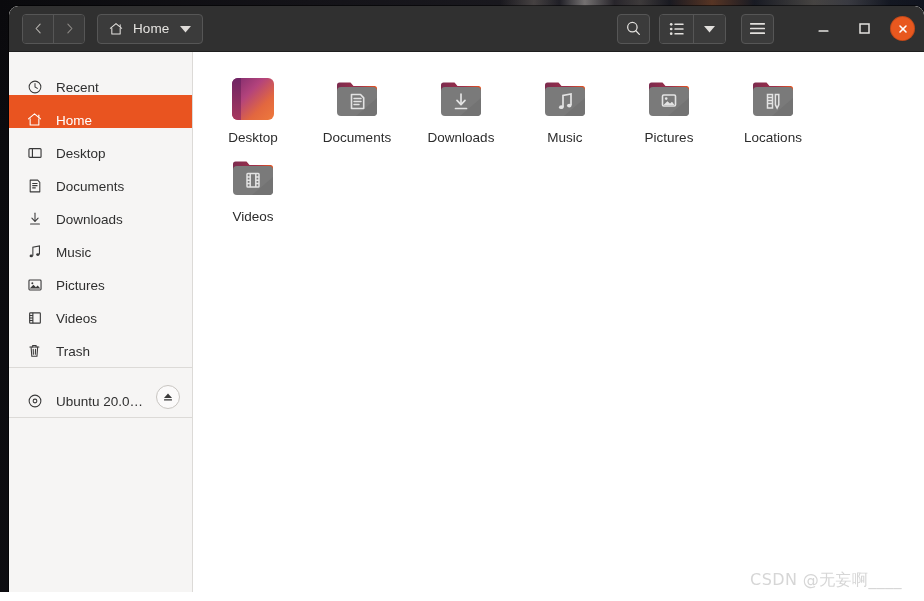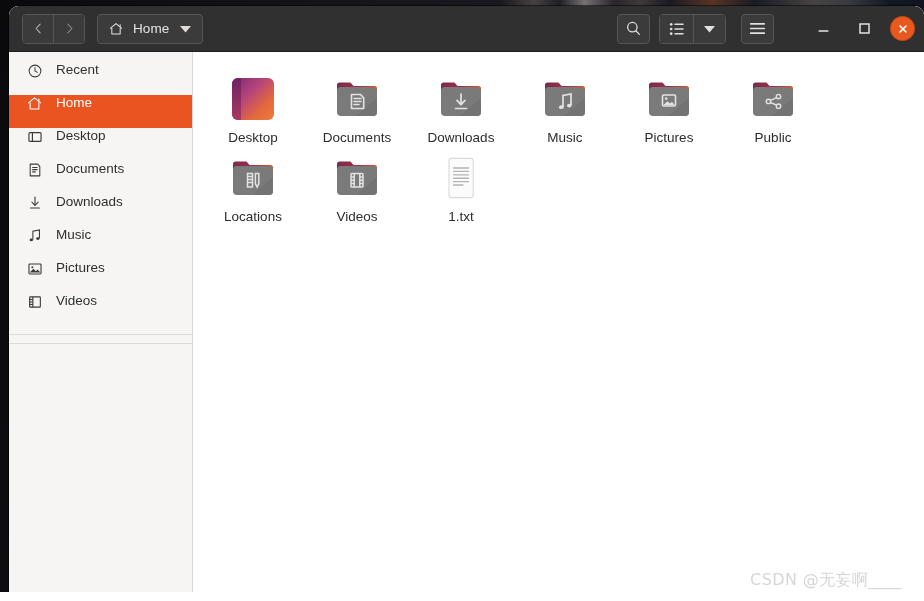--- a/index.html
+++ b/index.html
@@ -172,21 +172,21 @@
     width: 184px;
     background: #f6f5f4;
     border-right: 1px solid #dcdad7;
     box-sizing: border-box;
     padding-top: 10px;
     flex: 0 0 184px;
   }
 
   .side-item {
     display: flex;
-    align-items: flex-start;
+    align-items: flex-end;
     height: 33px;
     padding-left: 17px;
     gap: 13px;
     color: #2f2f2f;
     font-size: 13.5px;
     cursor: default;
     position: relative;
   }
   .side-item .si-icon {
     width: 17px; height: 17px;
@@ -454,23 +454,50 @@
               <rect x="3" y="3.2" width="12" height="11.6" rx=".8"></rect>
               <line x1="6.6" y1="3.2" x2="6.6" y2="14.8"></line>
               <line x1="3" y1="6.2" x2="6.6" y2="6.2"></line>
               <line x1="3" y1="9" x2="6.6" y2="9"></line>
               <line x1="3" y1="11.8" x2="6.6" y2="11.8"></line>
             </svg>
           </span>
           <span>Videos</span>
         </div>
 
+        <div class="side-item">
+          <span class="si-icon">
+            <svg width="16" height="16" viewBox="0 0 18 18" fill="none" stroke="#3a3a3a" stroke-width="1.2" stroke-linecap="round">
+              <line x1="3.2" y1="4.6" x2="13.4" y2="4.6"></line>
+              <path d="M6.4 4.6 V2.9 H10.2 V4.6"></path>
+              <path d="M4.6 4.6 L5.4 15 H11.2 L12 4.6"></path>
+              <line x1="7" y1="7" x2="7.2" y2="12.6"></line>
+              <line x1="9.6" y1="7" x2="9.4" y2="12.6"></line>
+            </svg>
+          </span>
+          <span>Trash</span>
+        </div>
 
         <div class="side-sep"></div>
 
+        <div class="side-item">
+          <span class="si-icon">
+            <svg width="16" height="16" viewBox="0 0 18 18" fill="none" stroke="#3a3a3a" stroke-width="1.2">
+              <circle cx="9" cy="9" r="6.6"></circle>
+              <circle cx="9" cy="9" r="2.1"></circle>
+            </svg>
+          </span>
+          <span>Ubuntu 20.0…</span>
+          <span class="eject">
+            <svg width="12" height="12" viewBox="0 0 12 12">
+              <polygon points="6,2.4 10,7 2,7" fill="#3a3a3a"></polygon>
+              <rect x="2" y="8.2" width="8" height="1.4" rx=".4" fill="#3a3a3a"></rect>
+            </svg>
+          </span>
+        </div>
 
         <div class="side-sep"></div>
 
       </div>
 
       <div class="main">
         <div class="grid">
 
           <div class="cell">
             <div class="icon-wrap">
@@ -559,37 +586,20 @@
                 <rect x="5" y="13" width="40" height="29" rx="4" fill="#7a7a7a"></rect>
                 <path d="M45 24 v14 a4 4 0 0 1 -4 4 h-17 z" fill="#737373"></path>
                 <rect x="18.5" y="21" width="13" height="11" rx="1.2" fill="none" stroke="#e3e3e3" stroke-width="1.6"></rect>
                 <circle cx="22.2" cy="24.6" r="1.3" fill="#e3e3e3"></circle>
                 <path d="M19.5 31 L23.4 27.2 L26 29.6 L28 27.8 L30.5 31 Z" fill="#e3e3e3"></path>
               </svg>
             </div>
             <div class="name">Pictures</div>
           </div>
 
-          <div class="cell">
-            <div class="icon-wrap">
-              <svg width="50" height="50" viewBox="0 0 50 50">
-                <path d="M5 11 a2.5 2.5 0 0 1 2.5 -2.5 h11 l3 3.5 h21 a2.5 2.5 0 0 1 2.5 2.5 v4 h-40 z" fill="url(#tab1)"></path>
-                <rect x="5" y="13" width="40" height="29" rx="4" fill="#7a7a7a"></rect>
-                <path d="M45 24 v14 a4 4 0 0 1 -4 4 h-17 z" fill="#737373"></path>
-                <g fill="none" stroke="#e3e3e3" stroke-width="1.4">
-                  <circle cx="30.5" cy="22.6" r="2.2"></circle>
-                  <circle cx="20.5" cy="27.4" r="2.2"></circle>
-                  <circle cx="30.5" cy="32.2" r="2.2"></circle>
-                  <line x1="22.5" y1="26.3" x2="28.6" y2="23.6"></line>
-                  <line x1="22.5" y1="28.5" x2="28.6" y2="31.2"></line>
-                </g>
-              </svg>
-            </div>
-            <div class="name">Public</div>
-          </div>
 
 
           <div class="cell">
             <div class="icon-wrap">
               <svg width="50" height="50" viewBox="0 0 50 50">
                 <path d="M5 11 a2.5 2.5 0 0 1 2.5 -2.5 h11 l3 3.5 h21 a2.5 2.5 0 0 1 2.5 2.5 v4 h-40 z" fill="url(#tab1)"></path>
                 <rect x="5" y="13" width="40" height="29" rx="4" fill="#7a7a7a"></rect>
                 <path d="M45 24 v14 a4 4 0 0 1 -4 4 h-17 z" fill="#737373"></path>
                 <g fill="none" stroke="#e3e3e3" stroke-width="1.5">
                   <rect x="19.5" y="20.5" width="5" height="13.5"></rect>
@@ -618,36 +628,20 @@
                   <line x1="19" y1="30.6" x2="22.2" y2="30.6"></line>
                   <line x1="27.8" y1="24" x2="31" y2="24"></line>
                   <line x1="27.8" y1="27.3" x2="31" y2="27.3"></line>
                   <line x1="27.8" y1="30.6" x2="31" y2="30.6"></line>
                 </g>
               </svg>
             </div>
             <div class="name">Videos</div>
           </div>
 
-          <div class="cell">
-            <div class="icon-wrap">
-              <svg width="50" height="50" viewBox="0 0 50 50">
-                <path d="M13 8 a2.6 2.6 0 0 1 2.6 -2.6 h19 a2.6 2.6 0 0 1 2.6 2.6 v34 a2.6 2.6 0 0 1 -2.6 2.6 h-19 a2.6 2.6 0 0 1 -2.6 -2.6 z" fill="#fbfbfb" stroke="#d9d9d9" stroke-width="1.1"></path>
-                <g stroke="#b4b4b4" stroke-width="1.35" stroke-linecap="round">
-                  <line x1="17.5" y1="15" x2="32.5" y2="15"></line>
-                  <line x1="17.5" y1="18.4" x2="32.5" y2="18.4"></line>
-                  <line x1="17.5" y1="21.8" x2="32.5" y2="21.8"></line>
-                  <line x1="17.5" y1="25.2" x2="32.5" y2="25.2"></line>
-                  <line x1="17.5" y1="28.6" x2="32.5" y2="28.6"></line>
-                  <line x1="17.5" y1="32" x2="27" y2="32"></line>
-                </g>
-              </svg>
-            </div>
-            <div class="name">1.txt</div>
-          </div>
 
         </div>
 
         <div class="watermark">CSDN @无妄啊____</div>
       </div>
     </div>
   </div>
 </div>
 
 </body></html>

